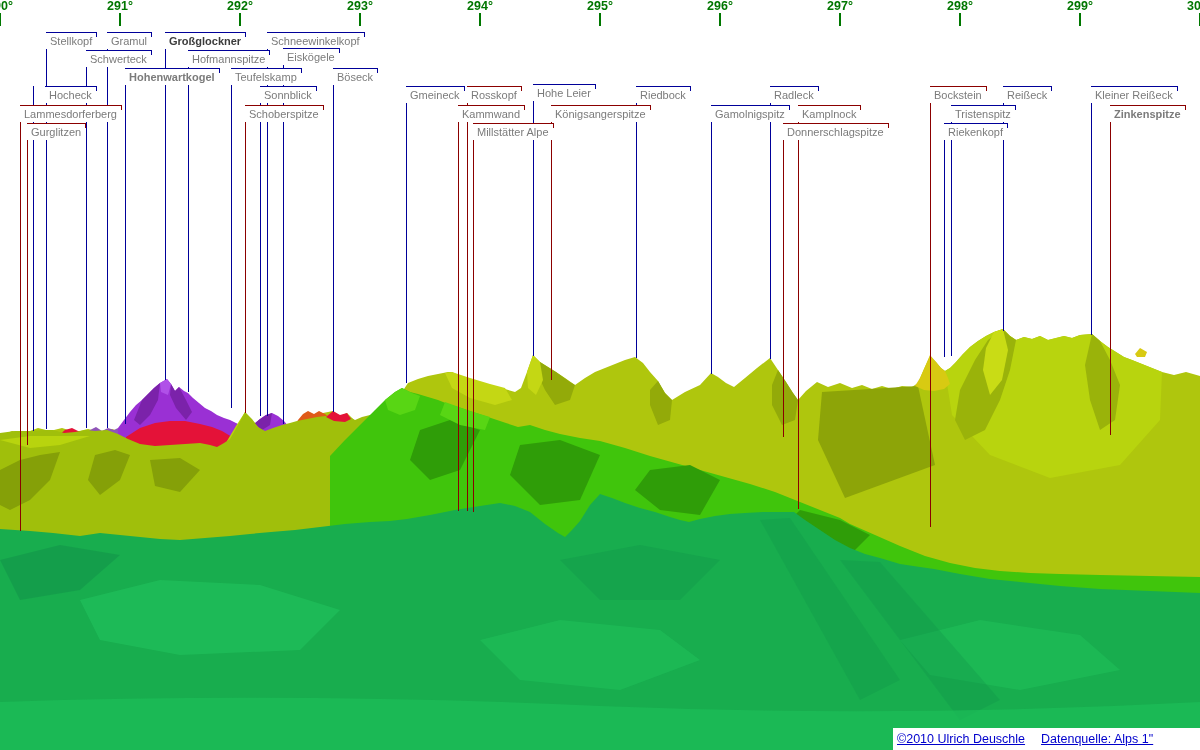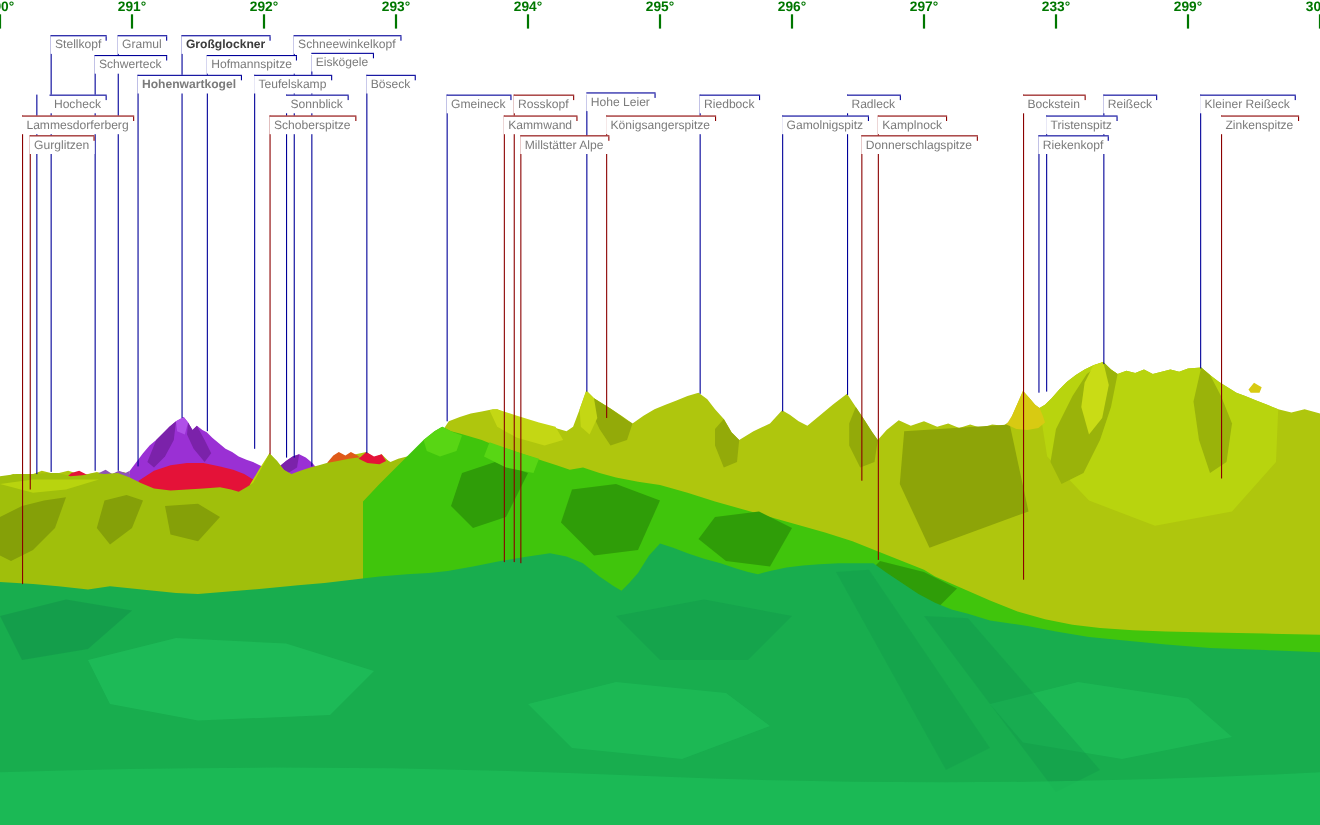--- a/index.html
+++ b/index.html
@@ -150,42 +150,46 @@
       <div class="peak-label" style="left: 636px; top: 86px; --lc: #000099;">Riedbock</div>
       <div class="peak-label" style="left: 711px; top: 105px; --lc: #000099;">Gamolnigspitz</div>
       <div class="peak-label" style="left: 770px; top: 86px; --lc: #000099;">Radleck</div>
       <div class="peak-label" style="left: 783px; top: 123px; --lc: #8b0000;">Donnerschlagspitze</div>
       <div class="peak-label" style="left: 798px; top: 105px; --lc: #8b0000;">Kamplnock</div>
       <div class="peak-label" style="left: 930px; top: 86px; --lc: #8b0000;">Bockstein</div>
       <div class="peak-label" style="left: 944px; top: 123px; --lc: #000099;">Riekenkopf</div>
       <div class="peak-label" style="left: 951px; top: 105px; --lc: #000099;">Tristenspitz</div>
       <div class="peak-label" style="left: 1003px; top: 86px; --lc: #000099;">Reißeck</div>
       <div class="peak-label" style="left: 1091px; top: 86px; --lc: #000099;">Kleiner Reißeck</div>
-      <div class="peak-label" style="left: 1110px; top: 105px; --lc: #8b0000;">Zinkenspitze</div>
+      <div class="peak-label" style="left: 1110px; top: 105px; font-weight: bold; --lc: #8b0000;">Zinkenspitze</div>
     </div>
 
   <div id="compass-layer">
       <div class="degree-label" style="left: 0px;">290°</div>
       <div class="degree-tick" style="left: 0px;"></div>
       <div class="degree-label" style="left: 120px;">291°</div>
       <div class="degree-tick" style="left: 120px;"></div>
       <div class="degree-label" style="left: 240px;">292°</div>
       <div class="degree-tick" style="left: 240px;"></div>
       <div class="degree-label" style="left: 360px;">293°</div>
       <div class="degree-tick" style="left: 360px;"></div>
       <div class="degree-label" style="left: 480px;">294°</div>
       <div class="degree-tick" style="left: 480px;"></div>
       <div class="degree-label" style="left: 600px;">295°</div>
       <div class="degree-tick" style="left: 600px;"></div>
       <div class="degree-label" style="left: 720px;">296°</div>
       <div class="degree-tick" style="left: 720px;"></div>
       <div class="degree-label" style="left: 840px;">297°</div>
       <div class="degree-tick" style="left: 840px;"></div>
-      <div class="degree-label" style="left: 960px;">233°</div>
+      <div class="degree-label" style="left: 960px;">298°</div>
       <div class="degree-tick" style="left: 960px;"></div>
       <div class="degree-label" style="left: 1080px;">299°</div>
       <div class="degree-tick" style="left: 1080px;"></div>
       <div class="degree-label" style="left: 1200px;">300°</div>
       <div class="degree-tick" style="left: 1200px;"></div>
     </div>
 
+  <div id="footer-box">
+    <a href="#">©2010 Ulrich Deuschle</a>
+    <a href="#">Datenquelle: Alps 1"</a>
+  </div>
 
 </div>
 
 </body></html>

